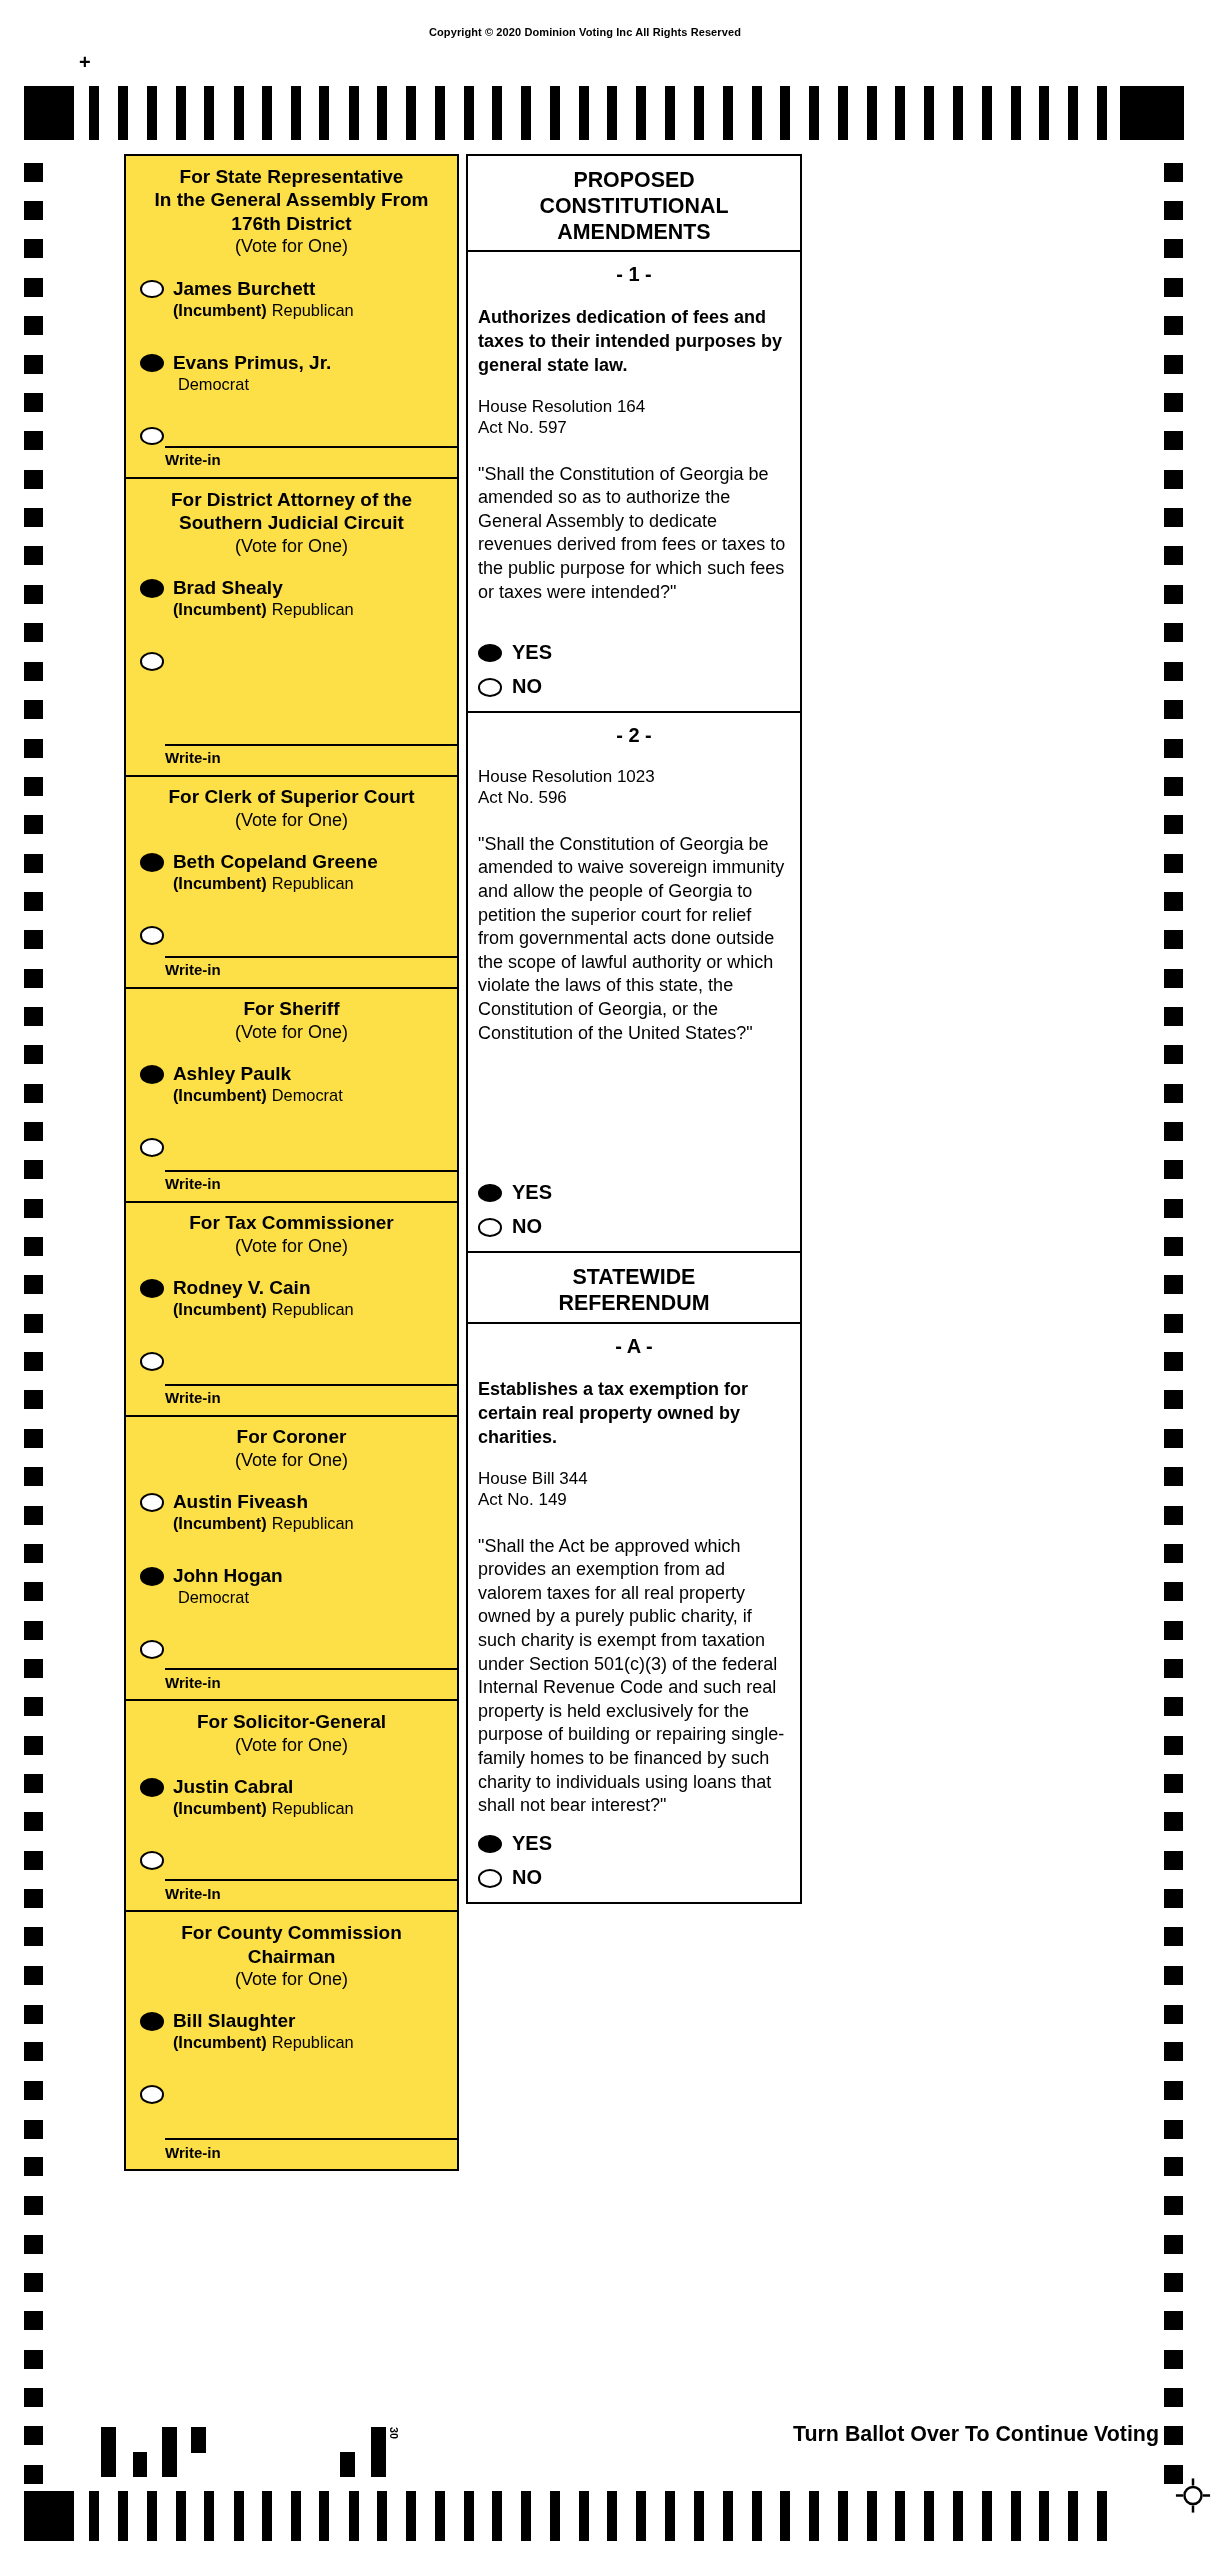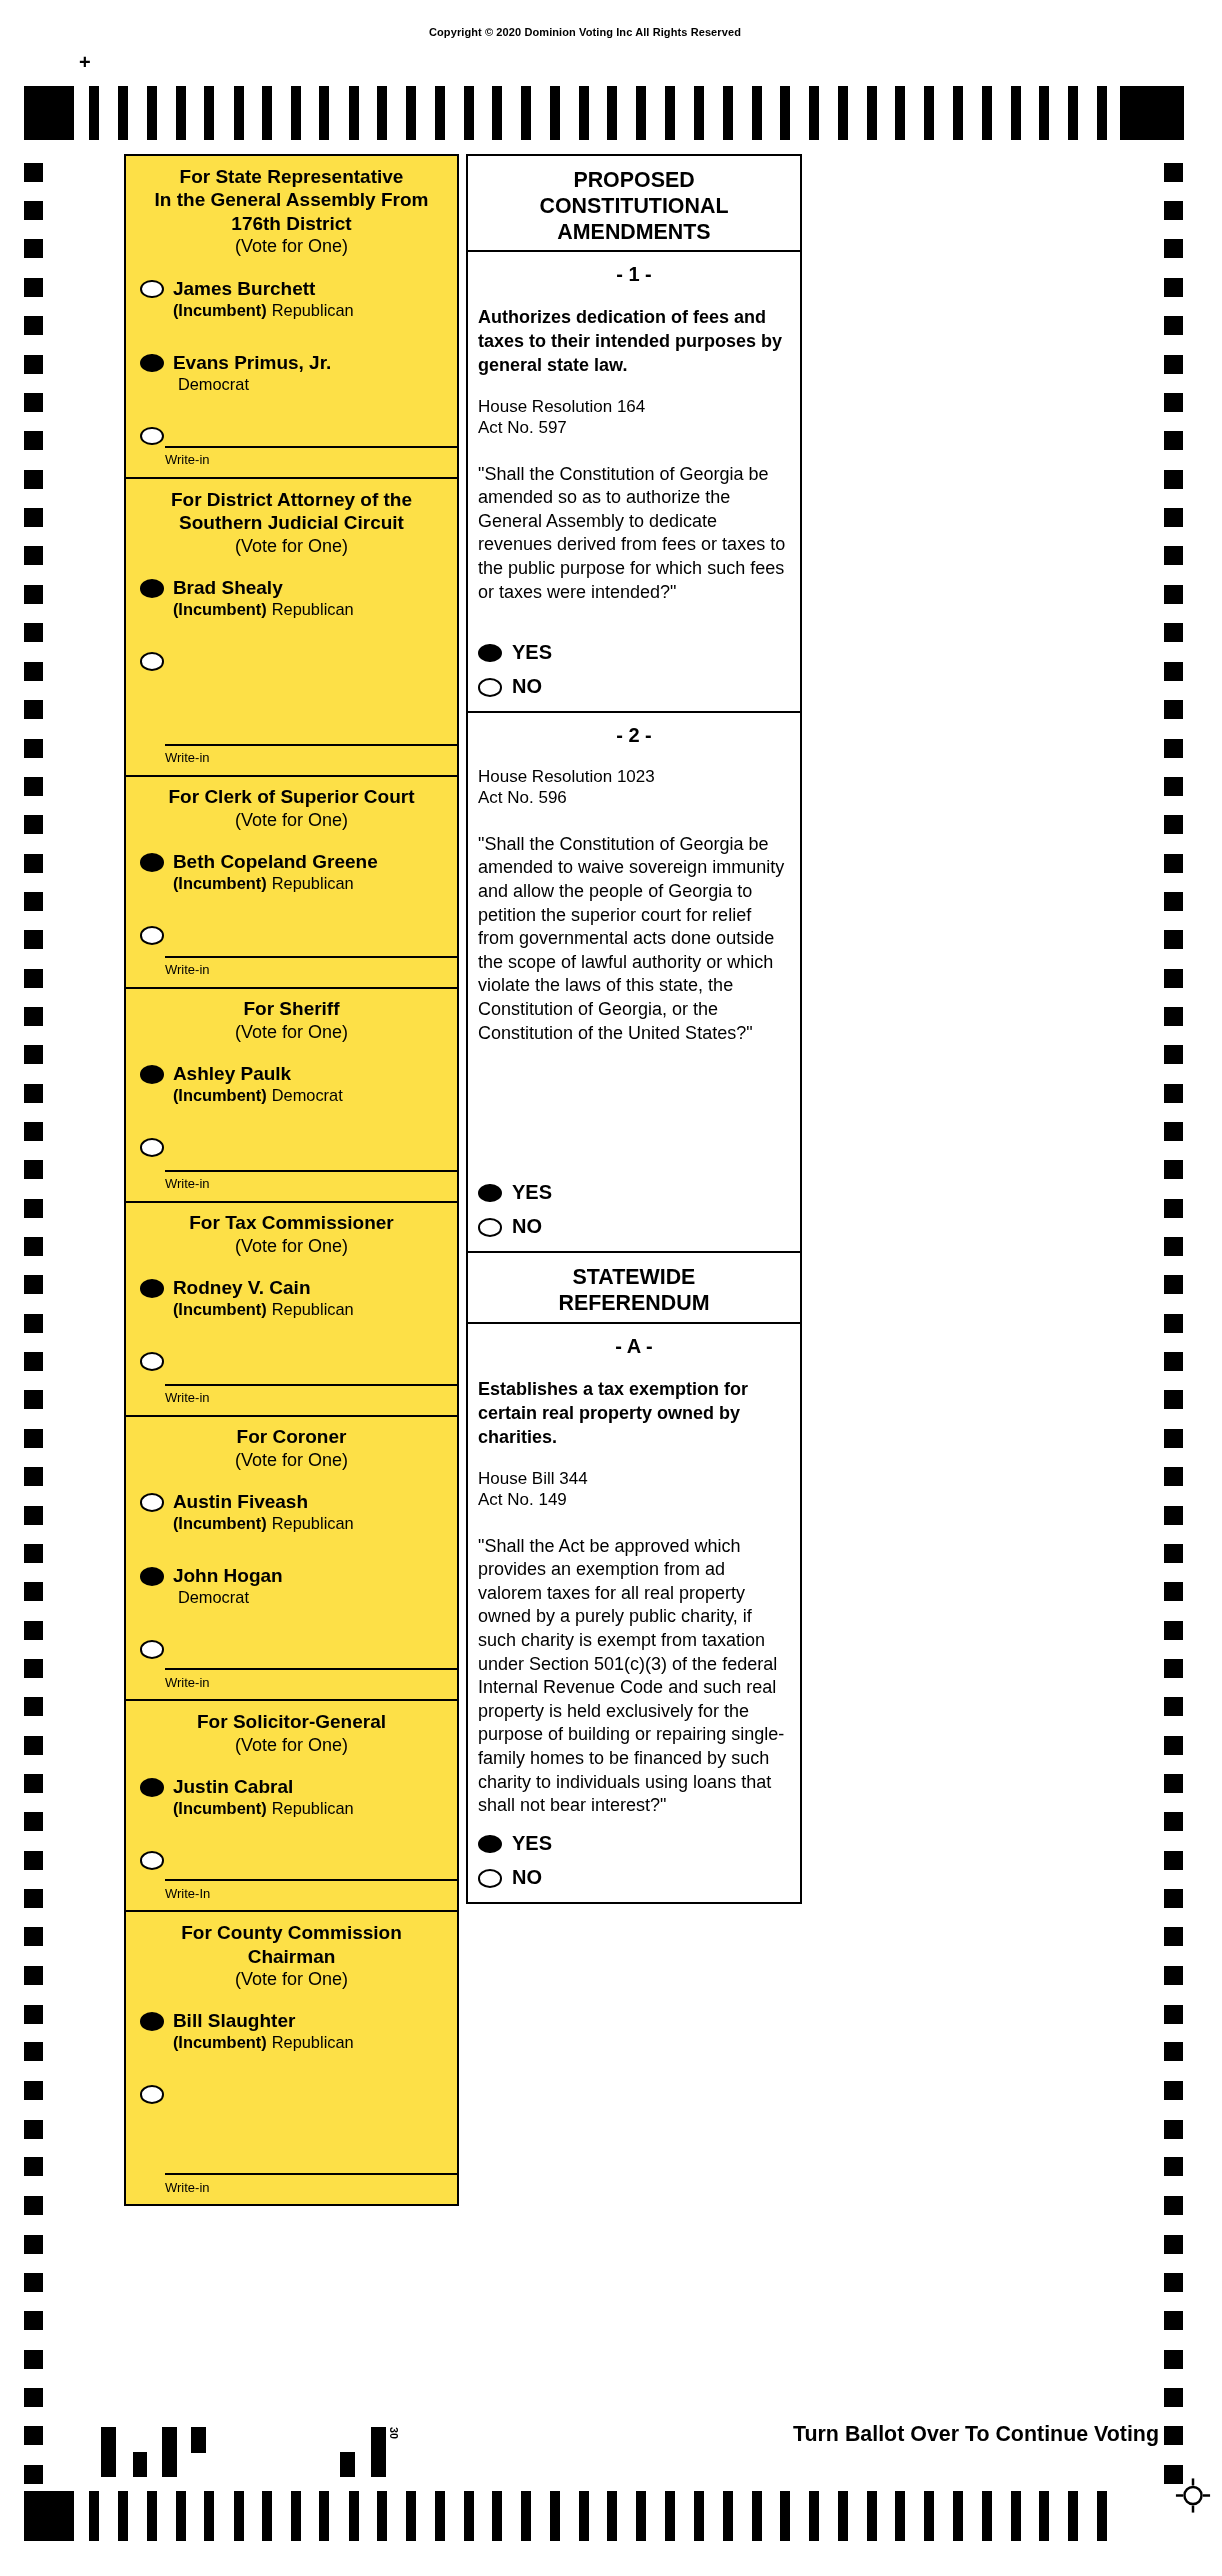--- a/index.html
+++ b/index.html
@@ -23,21 +23,21 @@
   .cand + .cand{margin-top:31px;}
   .cand.blank{margin-top:30px;}
   .ctext{margin-left:8.6px;}
   .cname{font-size:19px;font-weight:bold;line-height:22px;}
   .cmeta{font-size:16.4px;line-height:21px;}
   .inc{font-weight:bold;margin-right:5px;}
   .oval{display:inline-block;box-sizing:border-box;width:24px;height:18.6px;border:2.1px solid #000;
         border-radius:50%;background:#fff;flex:0 0 auto;margin-top:2.1px;}
   .oval[data-state="filled"]{background:#000;}
   .writein{margin-top:auto;margin-left:39px;border-top:2.1px solid #000;padding:1.4px 0 5.7px;}
-  .wlabel{font-weight:normal;font-size:13px;line-height:22px;}
+  .wlabel{font-weight:bold;font-size:15px;line-height:22px;}
   
   .measures-col{position:absolute;left:466px;top:154px;width:336px;height:1750px;border:2.1px solid #000;
                 box-sizing:border-box;display:flex;flex-direction:column;background:#fff;}
   .mhead{box-sizing:border-box;border-bottom:2.1px solid #000;text-align:center;font-weight:bold;
          font-size:21.4px;line-height:26px;padding-top:11.4px;flex:0 0 auto;}
   .measure{box-sizing:border-box;border-bottom:2.1px solid #000;display:flex;flex-direction:column;
            padding:0 10px;flex:0 0 auto;}
   .measure.last{border-bottom:none;flex:1 1 auto;}
   .mnum{text-align:center;font-weight:bold;font-size:20px;margin-top:11.4px;}
   .msum{font-weight:bold;font-size:18px;line-height:23.6px;margin-top:20px;}
@@ -207,21 +207,21 @@
         </div>
       </div>
       <div class="cand blank">
         <span class="oval" data-state="empty"></span>
       </div>
       <div class="writein">
         <div class="wlabel">Write-In</div>
       </div>
     </section>
 
-    <section class="contest" style="height:296px">
+    <section class="contest" style="height:261px">
       <div class="c-title">
         <div>For County Commission</div>
         <div>Chairman</div>
         <div class="vote">(Vote for One)</div>
       </div>
       <div class="cand">
         <span class="oval" data-state="filled"></span>
         <div class="ctext">
           <div class="cname">Bill Slaughter</div>
           <div class="cmeta"><span class="inc">(Incumbent)</span><span>Republican</span></div>

